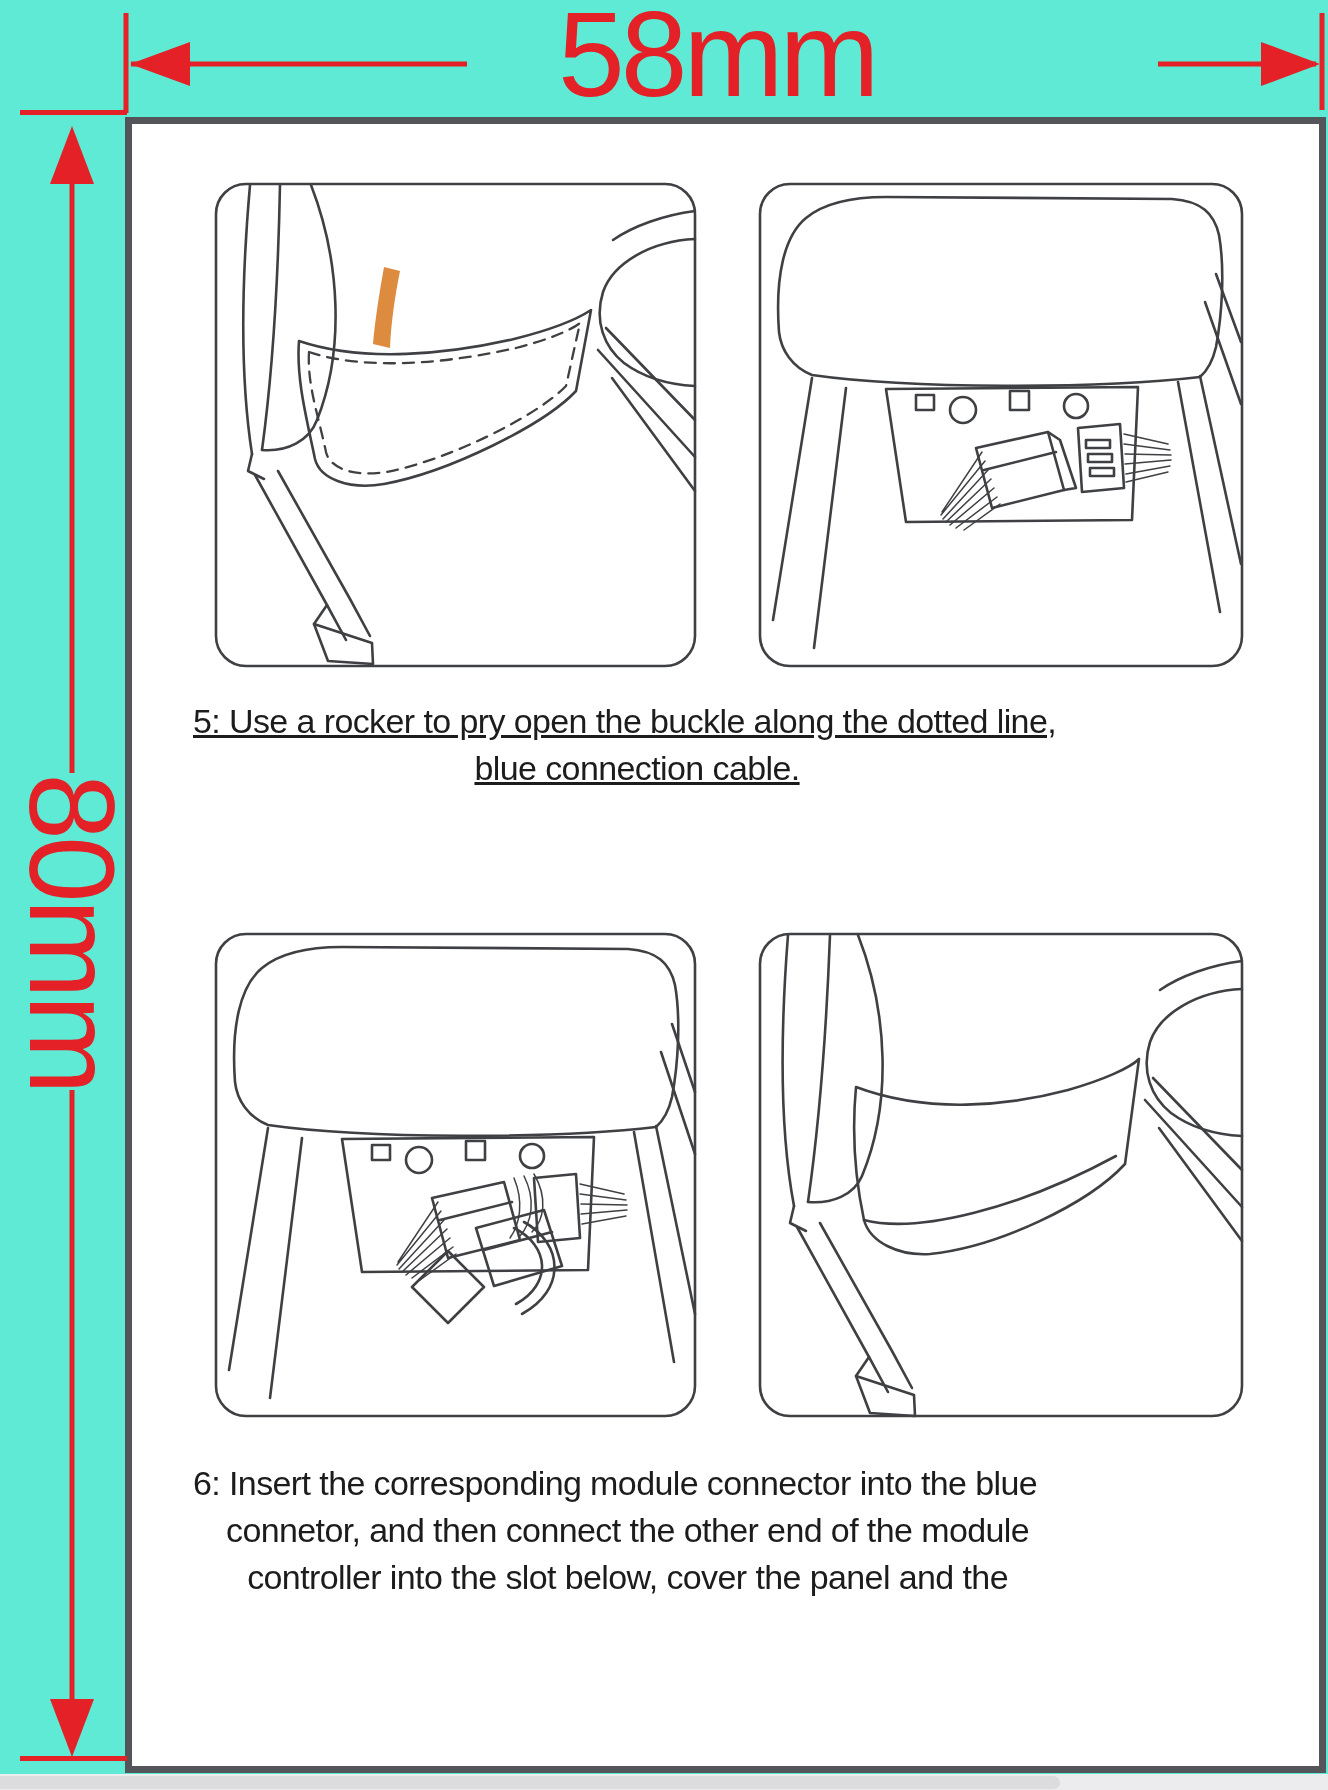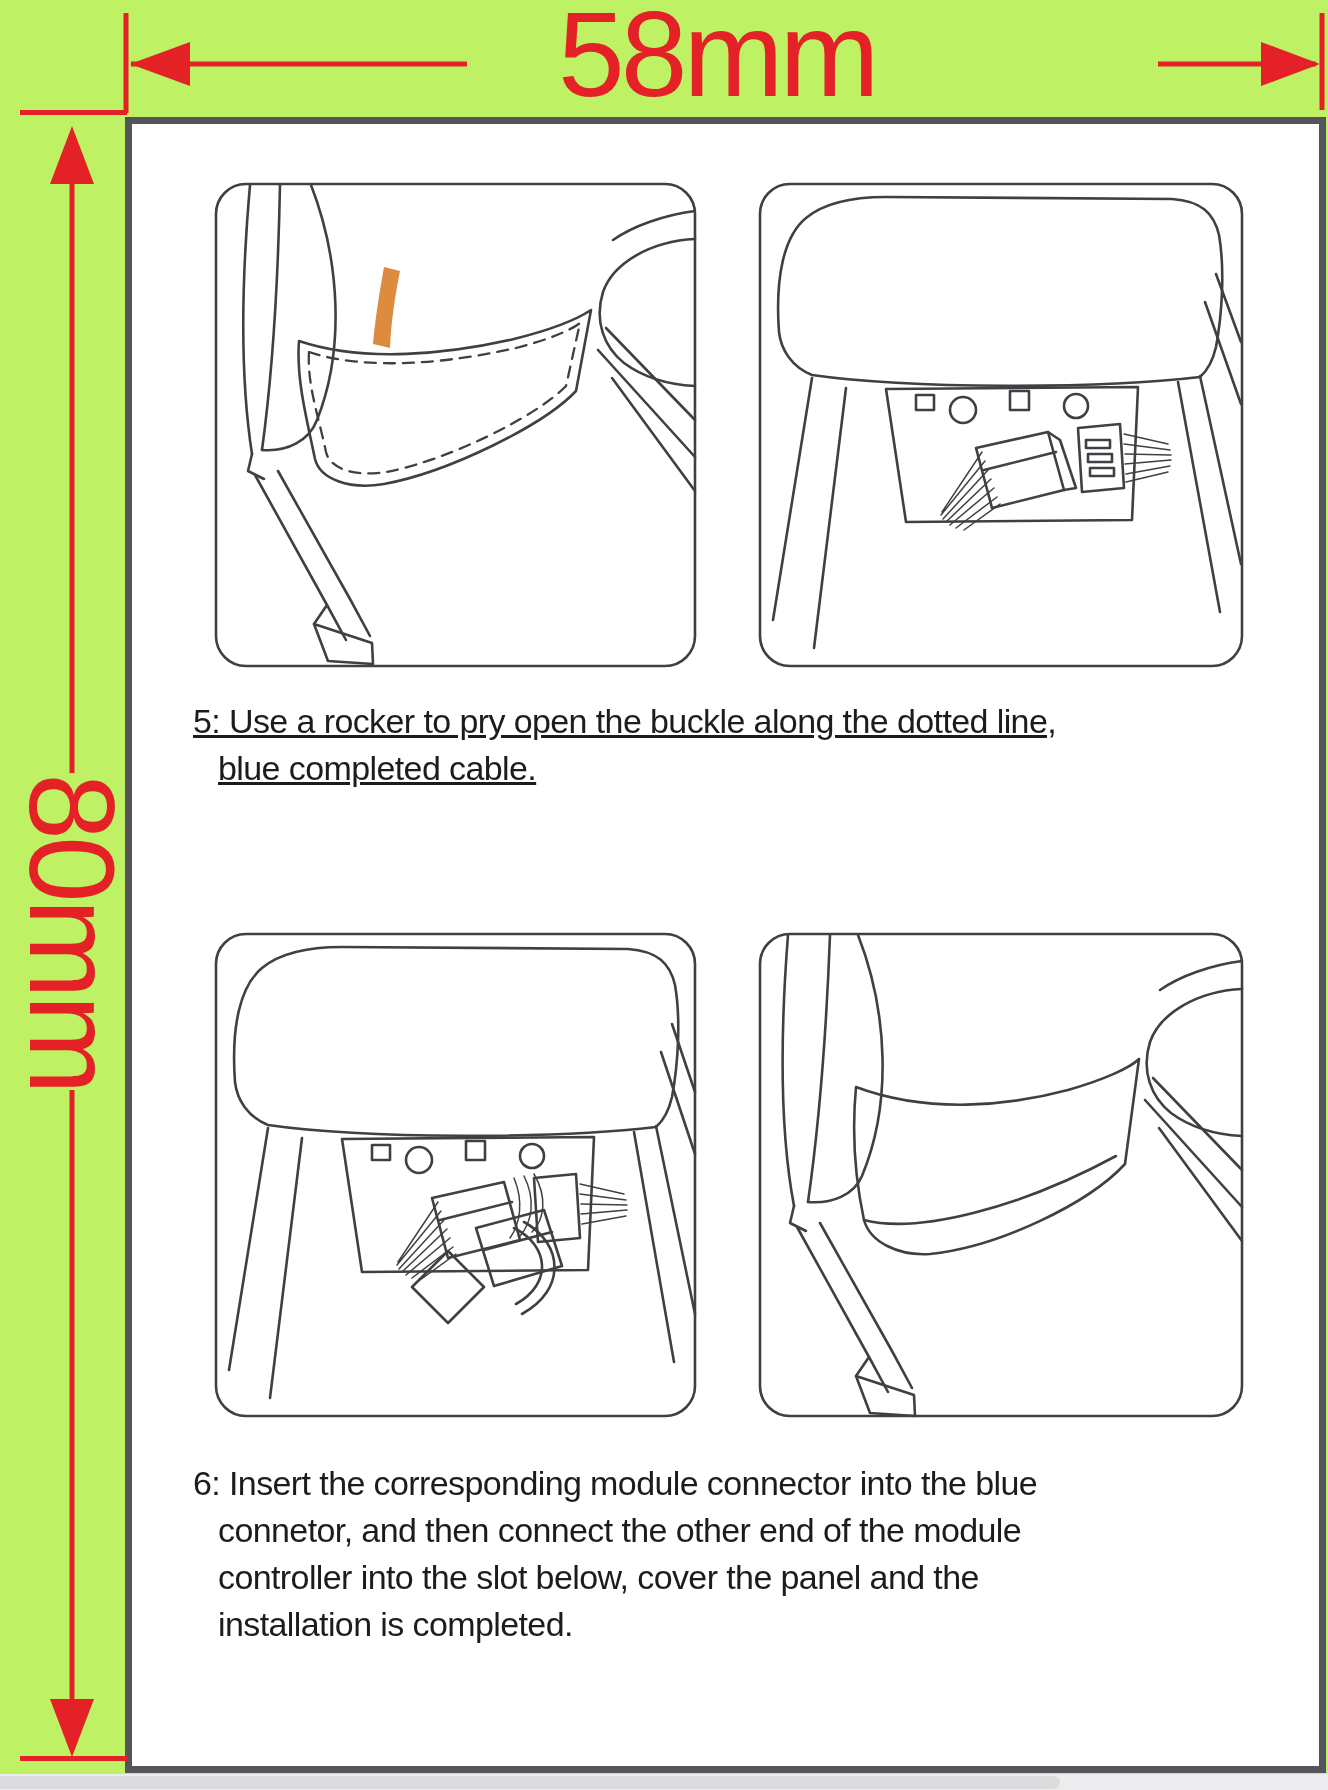--- a/index.html
+++ b/index.html
@@ -1,18 +1,19 @@
 <!DOCTYPE html>
 <html style="--accent-red: #e42127; --line: #3f4043; --border: #54555a; --orange: #dd8b3e; --text: #1c1c1c; --scroll-track: #ececee; --scroll-thumb: #dcdcde;"><head>
 <meta charset="utf-8">
 <style>
   html,body{margin:0;padding:0;background:#ffffff;}
   .page{
-    position:relative;width:1328px;height:1790px;background:#bef264;overflow:hidden;
+    position:relative;width:1328px;height:1790px;background:#5eead4;overflow:hidden;
     font-family:"Liberation Sans","DejaVu Sans",sans-serif;
+    text-align:center;
   }
   
   .dim-overlay{position:absolute;left:0;top:0;width:1328px;height:1790px;z-index:5;pointer-events:none;}
   .dim-overlay .dim{fill:var(--accent-red,#e42127);}
   .dim-label{
     position:absolute;color:var(--accent-red,#e42127);
     font-size:120px;line-height:1;letter-spacing:-4px;white-space:nowrap;z-index:6;
   }
   .dim-label.w{left:558px;top:-6px;}
   .dim-label.h{left:72px;top:932px;transform:translate(-50%,-50%) rotate(90deg);}
@@ -180,27 +181,26 @@
         <path d="M387,168 L484,275"></path>
         <path d="M401,196 L484,309"></path>
         <path d="M98,155 C170,182 250,174 310,158 C345,148 372,136 381,127 L367,232 C330,272 240,315 172,322 C140,324 112,310 106,288 C97,246 94,198 98,155 Z"></path>
         <path d="M106,288 C160,302 262,276 358,224"></path>
       </g>
     </svg>
   </div>
 
   <div class="step step-5">
     <div class="line">5: Use a rocker to pry open the buckle along the dotted line,</div>
-    <div class="line">blue completed cable.</div>
+    <div class="line">blue connection cable.</div>
   </div>
 
   <div class="step step-6">
     <div class="line">6: Insert the corresponding module connector into the blue</div>
     <div class="line">connetor, and then connect the other end of the module</div>
     <div class="line">controller into the slot below, cover the panel and the</div>
-    <div class="line">installation is completed.</div>
   </div>
 
   <div class="scroll-track">
     <div class="scroll-thumb"></div>
   </div>
 
 </div>
 
 </body></html>

